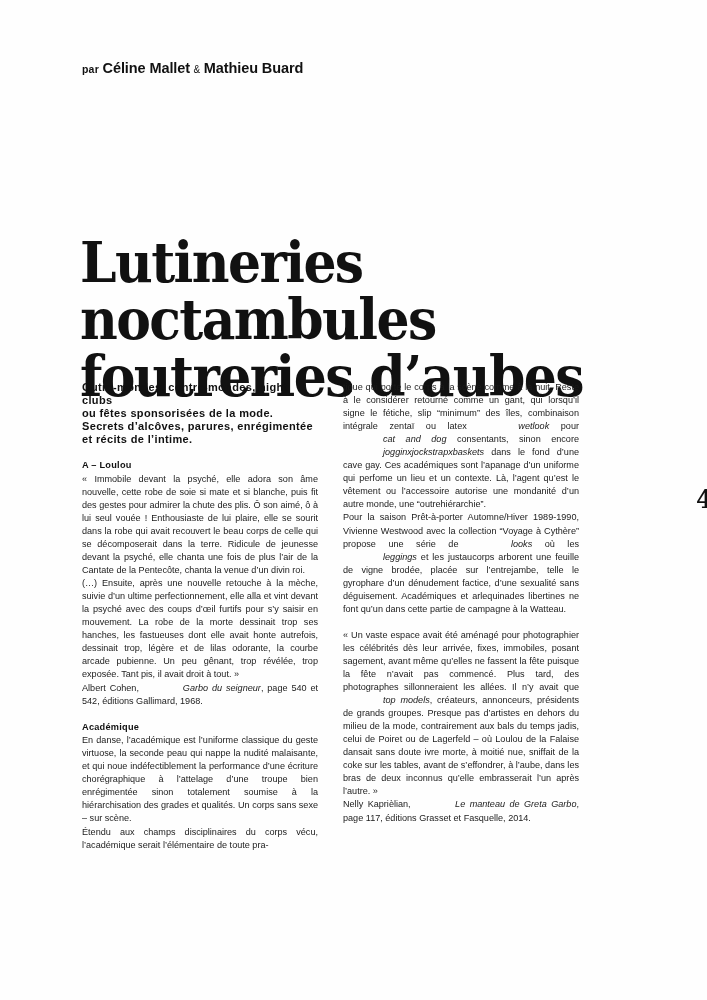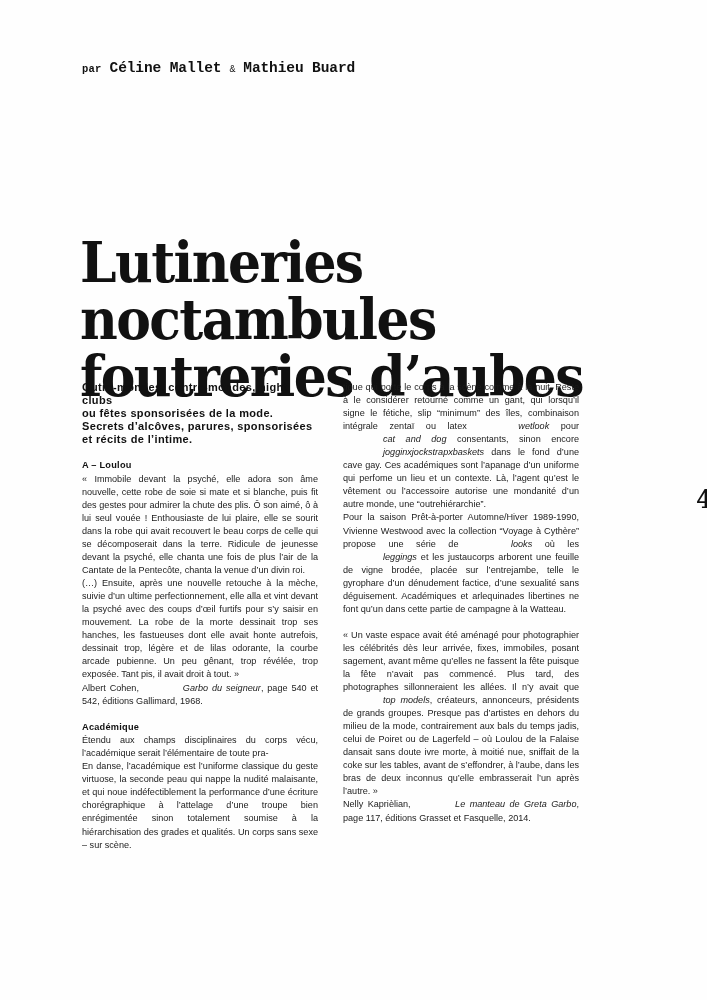--- a/index.html
+++ b/index.html
@@ -20,21 +20,21 @@
     position: absolute;
     inset: 0;
     background: #fefefe;
   }
 
   
   .byline {
     position: absolute;
     left: 82px;
     top: 60px;
-    font-family: Liberation Mono, monospace;
+    font-family: Liberation Sans, sans-serif;
     font-size: 13.5px;
     letter-spacing: -0.1px;
     color: #111;
     white-space: nowrap;
   }
   .byline .par {
     font-size: 10.5px;
     font-weight: 700;
     letter-spacing: 0.2px;
   }
@@ -170,34 +170,34 @@
     <span class="l2">foutreries d’aubes</span>
   </h1>
 
   <div class="cols">
 
     <div class="col col-left">
 
       <div class="standfirst">
         <span class="br">Outre-mondes, contre-mondes, night clubs</span>
         <span class="br">ou fêtes sponsorisées de la mode.</span>
-        <span class="br">Secrets d’alcôves, parures, sponsorisées</span>
+        <span class="br">Secrets d’alcôves, parures, enrégimentée</span>
         <span class="br">et récits de l’intime.</span>
       </div>
 
       <div class="sect-head">A – Loulou</div>
       <p class="para">« Immobile devant la psyché, elle adora son âme nouvelle, cette robe de soie si mate et si blanche, puis fit des gestes pour admirer la chute des plis. Ô son aimé, ô à lui seul vouée ! Enthousiaste de lui plaire, elle se sourit dans la robe qui avait recouvert le beau corps de celle qui se décomposerait dans la terre. Ridicule de jeunesse devant la psyché, elle chanta une fois de plus l’air de la Cantate de la Pentecôte, chanta la venue d’un divin roi.</p>
       <p class="para">(…) Ensuite, après une nouvelle retouche à la mèche, suivie d’un ultime perfectionnement, elle alla et vint devant la psyché avec des coups d’œil furtifs pour s’y saisir en mouvement. La robe de la morte dessinait trop ses hanches, les fastueuses dont elle avait honte autrefois, dessinait trop, légère et de lilas odorante, la courbe arcade pubienne. Un peu gênant, trop révélée, trop exposée. Tant pis, il avait droit à tout. »</p>
       <p class="para"><span>Albert Cohen,</span> <i>Garbo du seigneur</i><span>, page 540 et 542, éditions Gallimard, 1968.</span></p>
 
       <div class="gap"></div>
 
       <div class="sect-head">Académique</div>
+      <p class="para">En danse, l’académique est l’uniforme classique du geste virtuose, la seconde peau qui nappe la nudité malaisante, et qui noue indéfectiblement la performance d’une écriture chorégraphique à l’attelage d’une troupe bien enrégimentée sinon totalement soumise à la hiérarchisation des grades et qualités. Un corps sans sexe – sur scène.</p>
       <p class="para">Étendu aux champs disciplinaires du corps vécu, l’académique serait l’élémentaire de toute pra-</p>
-      <p class="para">En danse, l’académique est l’uniforme classique du geste virtuose, la seconde peau qui nappe la nudité malaisante, et qui noue indéfectiblement la performance d’une écriture chorégraphique à l’attelage d’une troupe bien enrégimentée sinon totalement soumise à la hiérarchisation des grades et qualités. Un corps sans sexe – sur scène.</p>
     </div>
 
     <div class="col col-right">
 
       <p class="para"><span>tique qui porte le corps à la scène comme à la nuit. Reste à le considérer retourné comme un gant, qui lorsqu’il signe le fétiche, slip “minimum” des îles, combinaison intégrale zentaï ou latex </span><i>wetlook</i><span> pour </span><i>cat and dog</i><span> consentants, sinon encore </span><i>jogginxjockstrapxbaskets</i><span> dans le fond d’une cave gay. Ces académiques sont l’apanage d’un uniforme qui perfome un lieu et un contexte. Là, l’agent qu’est le vêtement ou l’accessoire autorise une mondanité d’un autre monde, une “outrehiérarchie”.</span></p>
 
       <p class="para"><span>Pour la saison Prêt-à-porter Automne/Hiver 1989-1990, Vivienne Westwood avec la collection “Voyage à Cythère” propose une série de </span><i>looks</i><span> où les </span><i>leggings</i><span> et les justaucorps arborent une feuille de vigne brodée, placée sur l’entrejambe, telle le gyrophare d’un dénudement factice, d’une sexualité sans déguisement. Académiques et arlequinades libertines ne font qu’un dans cette partie de campagne à la Watteau.</span></p>
 
       <div class="gap"></div>
 

